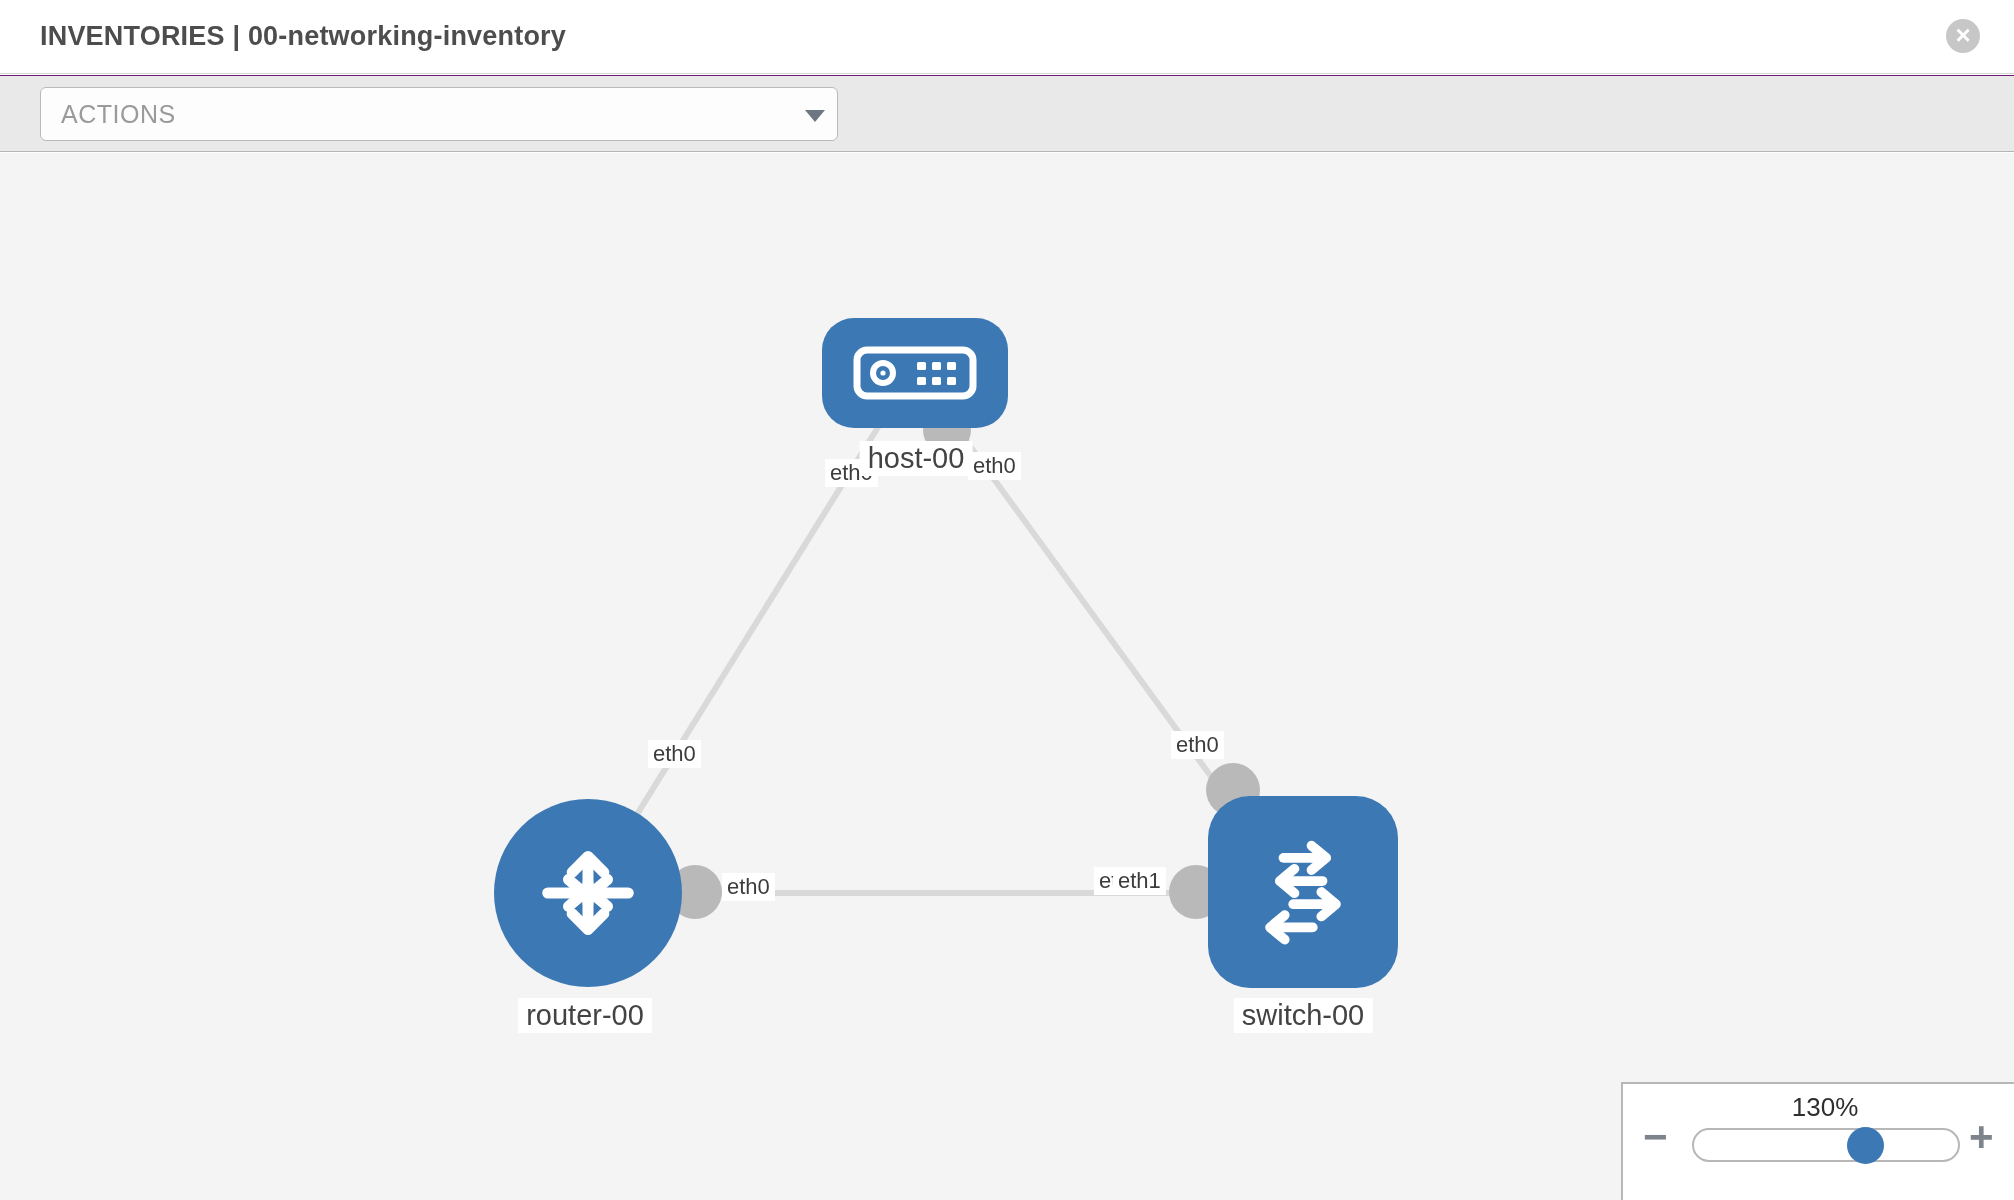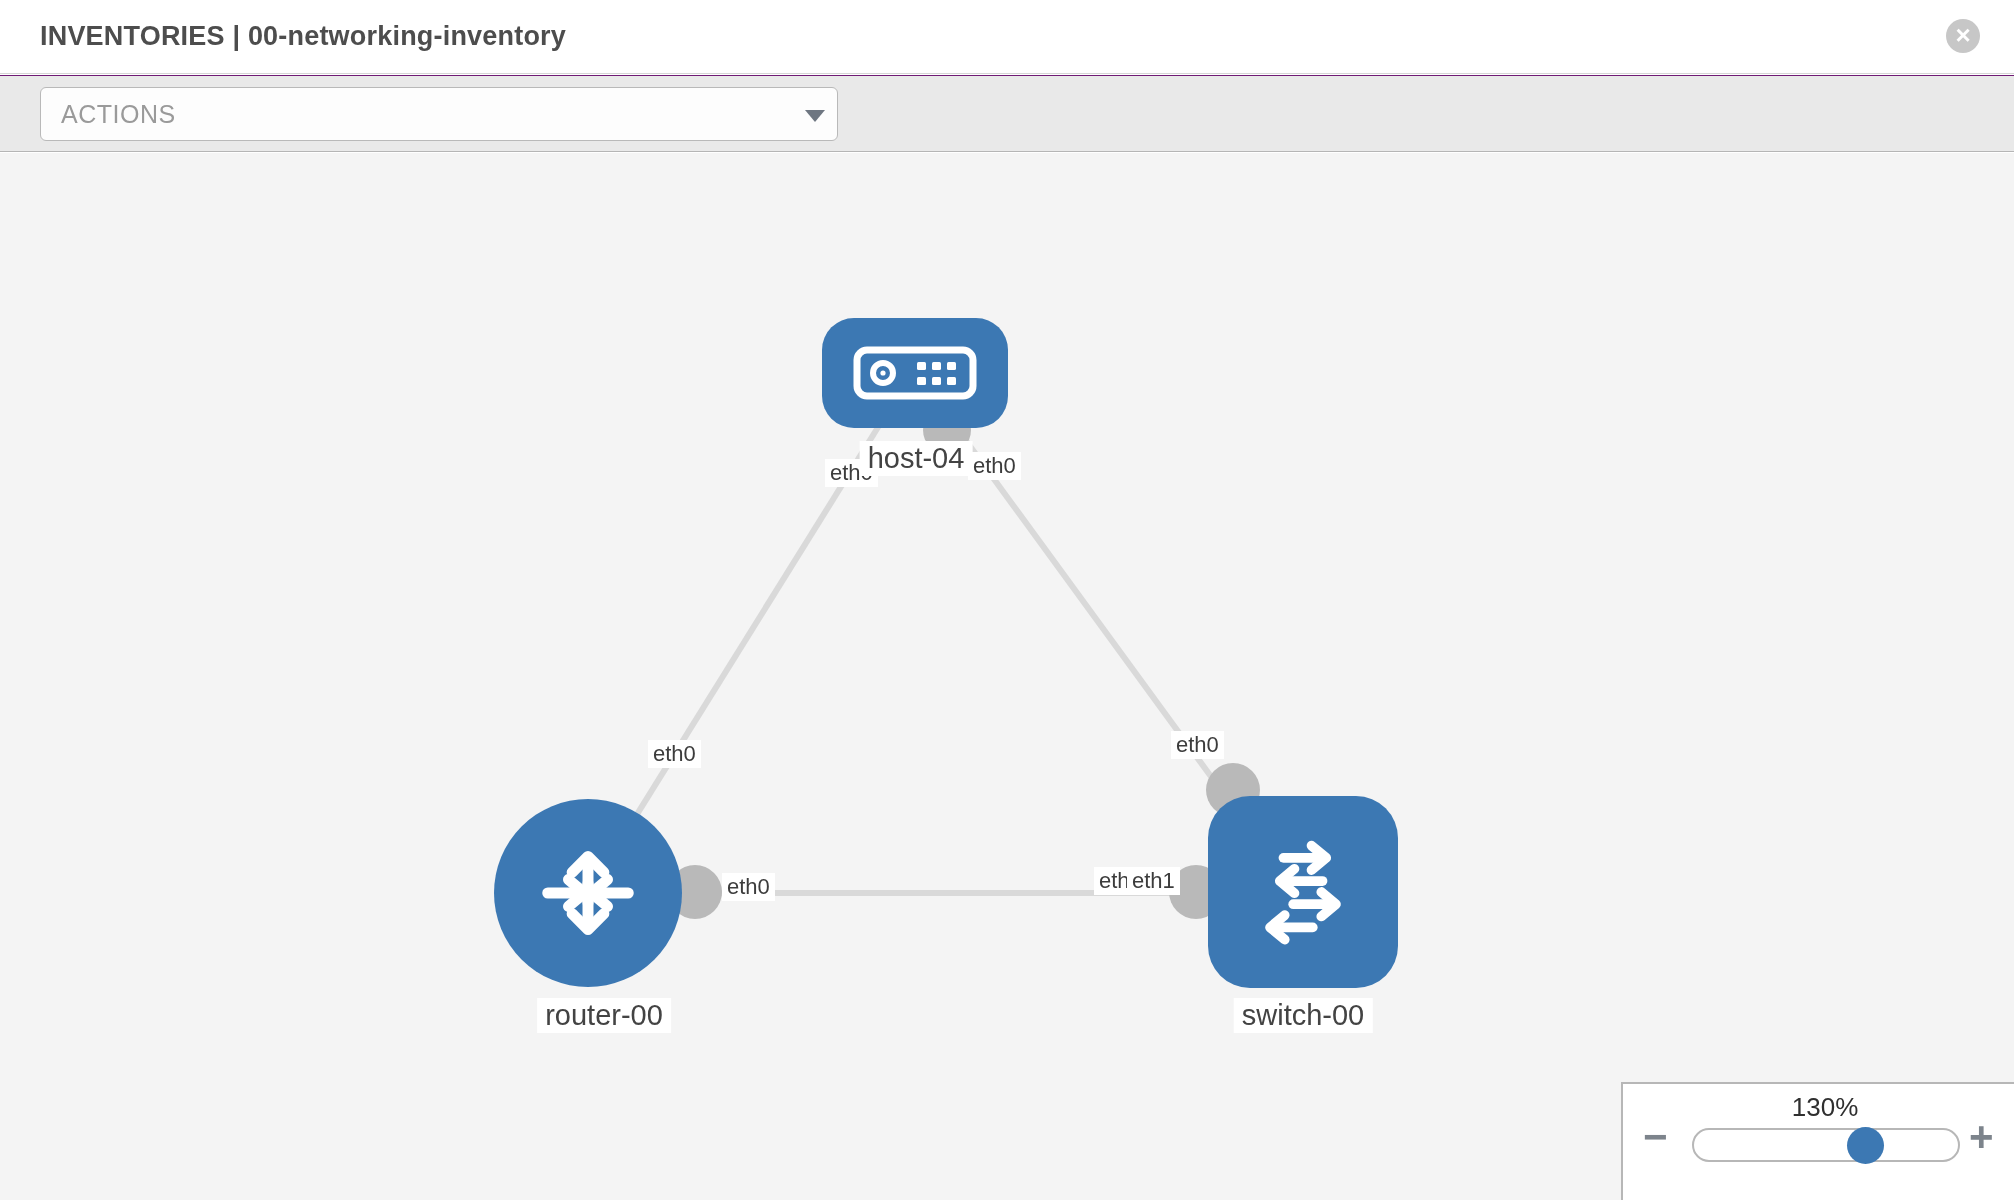--- a/index.html
+++ b/index.html
@@ -182,31 +182,31 @@
         <path d="M66 41 L36 41"></path>
           <path d="M43 31 L31 41 L43 51"></path>
         <path d="M42 60 L72 60"></path>
           <path d="M65 50 L77 60 L65 70"></path>
         <path d="M58 79 L28 79"></path>
           <path d="M35 69 L23 79 L35 89"></path>
       </g>
     </svg>
   </div>
 
-  <div class="node-label" style="left:916px; top:288px;">host-04</div>
-  <div class="node-label" style="left:604px; top:845px;text-align:right;">router-00</div>
+  <div class="node-label" style="left:916px; top:288px;">host-00</div>
+  <div class="node-label" style="left:585px; top:845px;text-align:right;">router-00</div>
   <div class="node-label" style="left:1303px; top:845px;">switch-00</div>
 
   <div class="iface-label" style="left:825px; top:306px;">eth0</div>
   <div class="iface-label" style="left:968px; top:299px;">eth0</div>
   <div class="iface-label" style="left:648px; top:587px;">eth0</div>
   <div class="iface-label" style="left:1171px; top:578px;">eth0</div>
   <div class="iface-label" style="left:722px; top:720px;">eth0</div>
   <div class="iface-label" style="left:1094px; top:714px;">eth0</div>
-  <div class="iface-label iface-over" style="left:1113px; top:714px;margin-left:14px;">eth1</div>
+  <div class="iface-label iface-over" style="left:1113px; top:714px;">eth1</div>
 </div>
 
 <div class="zoom-panel">
   <div class="zoom-level">130%</div>
   <div class="zoom-minus">
     <span>−</span>
   </div>
   <div class="zoom-track"></div>
   <div class="zoom-thumb"></div>
   <div class="zoom-plus">

